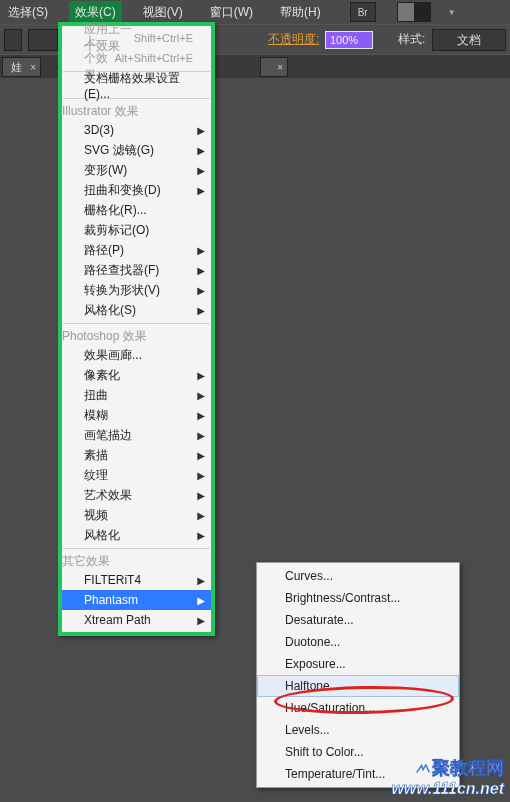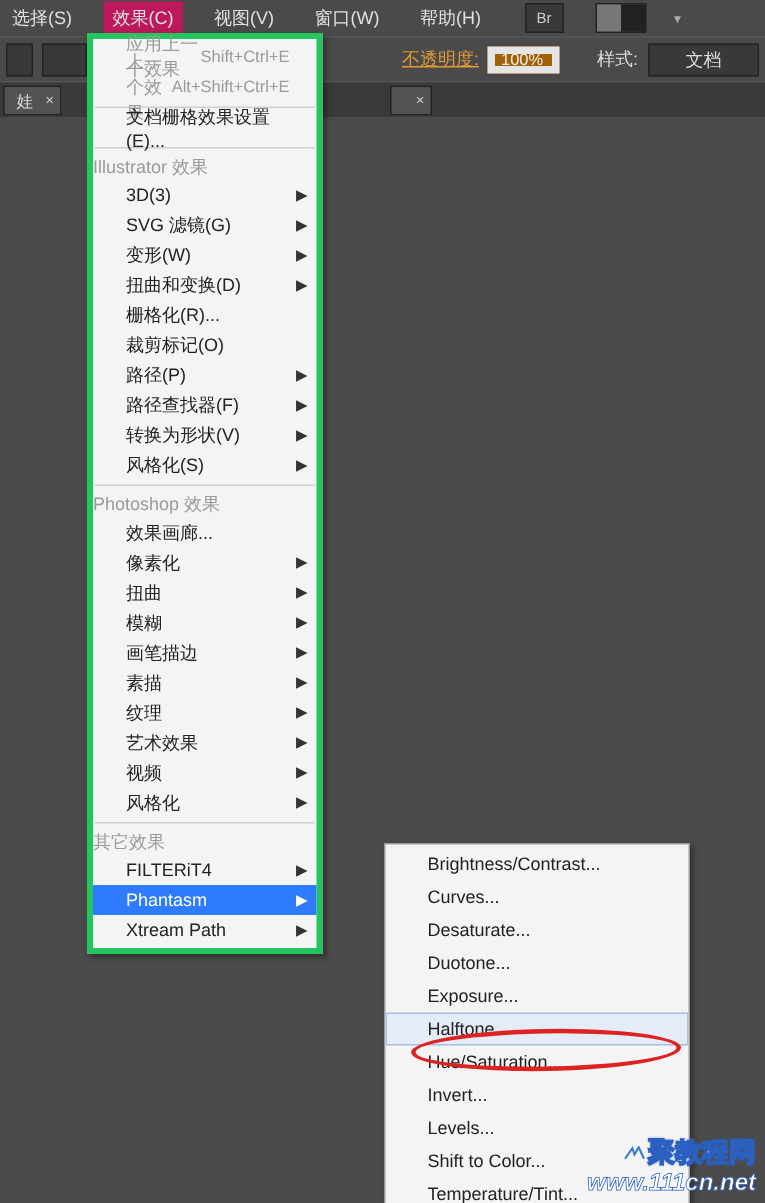--- a/index.html
+++ b/index.html
@@ -1,31 +1,31 @@
 <!DOCTYPE html>
 <html><head>
 <meta charset="utf-8">
 <style>
   * { box-sizing: border-box; margin: 0; padding: 0; font-family: "Microsoft YaHei", Tahoma, Arial, sans-serif; }
   body { width: 510px; height: 802px; background: #4a4a4a; overflow: hidden; position: relative; }
 
   .menubar { height: 24px; background: #4a4a4a; display: flex; align-items: center; padding: 0 2px; gap: 15px; }
   .menubar .menu-item { color: #e0e0e0; font-size: 12px; padding: 3px 6px; cursor: default; }
-  .menubar .menu-item.open { background: #be185d; }
+  .menubar .menu-item.open { background: #15803d; }
   .menubar .tool-box { width: 26px; height: 20px; background: #393939; border: 1px solid #222; margin-left: 8px; display:flex; align-items:center; justify-content:center; color:#ccc; font-size:10px;}
   .menubar .tool-box2 { width: 34px; height: 20px; background: linear-gradient(#555,#333); border: 1px solid #222; margin-left: 6px; display:flex;}
   .tool-box2 .half-l{width:50%;background:#777;}
   .tool-box2 .half-r{width:50%;background:#222;}
   .tri-down{margin-left:2px;color:#aaa;font-size:8px;}
 
   .optionbar { height: 30px; background: #4a4a4a; border-top:1px solid #555; display:flex; align-items:center; padding:0 4px; gap:6px; position:relative;}
   .optionbar .seg { height:22px; background:#393939; border:1px solid #222; }
   .optionbar .seg.narrow{width:18px;}
   .optionbar .label{ color:#e39a30; font-size:12px; position:absolute; left:268px; text-decoration:underline;}
-  .optionbar .opacity-field{ position:absolute; left:325px; width:48px; height:18px; background:#a16207; border:5px solid #e5e5e5; color:#eee; font-size:11px; display:flex; align-items:center; padding:0 4px;}
+  .optionbar .opacity-field{ position:absolute; left:325px; width:48px; height:18px; background:#8b5cf6; border:1px solid #e5e5e5; color:#eee; font-size:11px; display:flex; align-items:center; padding:0 4px;}
   .optionbar .style-label{ position:absolute; left:398px; color:#ddd; font-size:12px;}
   .optionbar .style-swatch{ position:absolute; left:438px; width:30px; height:18px; background:#333; border:1px solid #222;}
   .optionbar .btn-right{ position:absolute; right:4px; top:4px; height:22px; background:#393939; border:1px solid #222; color:#ddd; font-size:12px; padding:0 24px; display:flex;align-items:center;}
 
   .tabbar { height:24px; background:#3a3a3a; border-top:1px solid #555; position:relative;}
   .tabbar .tab{ position:absolute; top:2px; height:20px; background:#525252; color:#ddd; font-size:11px; padding:0 18px 0 8px; display:flex; align-items:center; border:1px solid #222;}
   .tabbar .tab .close{ position:absolute; right:4px; color:#ccc; font-size:10px;}
   .tabbar .tab.t1{left:2px;}
   .tabbar .tab.t2{left:260px;}
 
@@ -45,21 +45,21 @@
   
   .submenu{ position:absolute; top:562px; left:256px; width:204px; background:#f4f4f4; border:1px solid #9a9a9a; box-shadow:2px 2px 4px rgba(0,0,0,.4); padding:2px 0;}
   .submenu .srow{ height:22px; display:flex; align-items:center; font-size:12px; color:#222; padding:0 10px 0 28px; cursor:default;}
   .submenu .srow.hover{ background:#e4ecf7; border:1px solid #a8c0e0; height:22px; padding-left:27px;}
 
   
   .highlight-oval{ position:absolute; left:274px; top:686px; width:180px; height:28px; border:3px solid #d22; border-radius:50%/50%; pointer-events:none; transform:rotate(-1deg);}
 
   
   .watermark{ position:absolute; right:6px; bottom:4px; text-align:right; }
-  .watermark .line1{ font-size:18px; font-weight:bold; color:#f0abfc; -webkit-text-stroke:1px #2a60c0; text-shadow:0 0 2px #2a60c0;}
+  .watermark .line1{ font-size:18px; font-weight:normal; color:#f0abfc; -webkit-text-stroke:1px #2a60c0; text-shadow:0 0 2px #2a60c0;}
   .watermark .line2{ font-size:16px; font-weight:bold; font-style:italic; color:#fff; -webkit-text-stroke:0.5px #2a60c0;}
   .watermark .wing{ display:inline-block; width:14px; height:10px; margin-right:2px;}
 </style>
 </head>
 <body>
 
 <div class="menubar">
   <div class="menu-item">选择(S)</div>
   <div class="menu-item open">效果(C)</div>
   <div class="menu-item">视图(V)</div>
@@ -200,28 +200,27 @@
       <span>Phantasm</span>
       <span class="arrow">▶</span>
     </div>
   <div class="row">
       <span>Xtream Path</span>
       <span class="arrow">▶</span>
     </div>
 </div>
 
 <div class="submenu">
+  <div class="srow">Curves...</div>
   <div class="srow">Brightness/Contrast...</div>
-  <div class="srow">Curves...</div>
   <div class="srow">Desaturate...</div>
   <div class="srow">Duotone...</div>
   <div class="srow">Exposure...</div>
   <div class="srow hover">Halftone...</div>
   <div class="srow">Hue/Saturation...</div>
-  <div class="srow">Invert...</div>
   <div class="srow">Levels...</div>
   <div class="srow">Shift to Color...</div>
   <div class="srow">Temperature/Tint...</div>
 </div>
 
 <div class="highlight-oval"></div>
 
 <div class="watermark">
   <div class="line1">
     <svg class="wing" viewBox="0 0 20 14">

